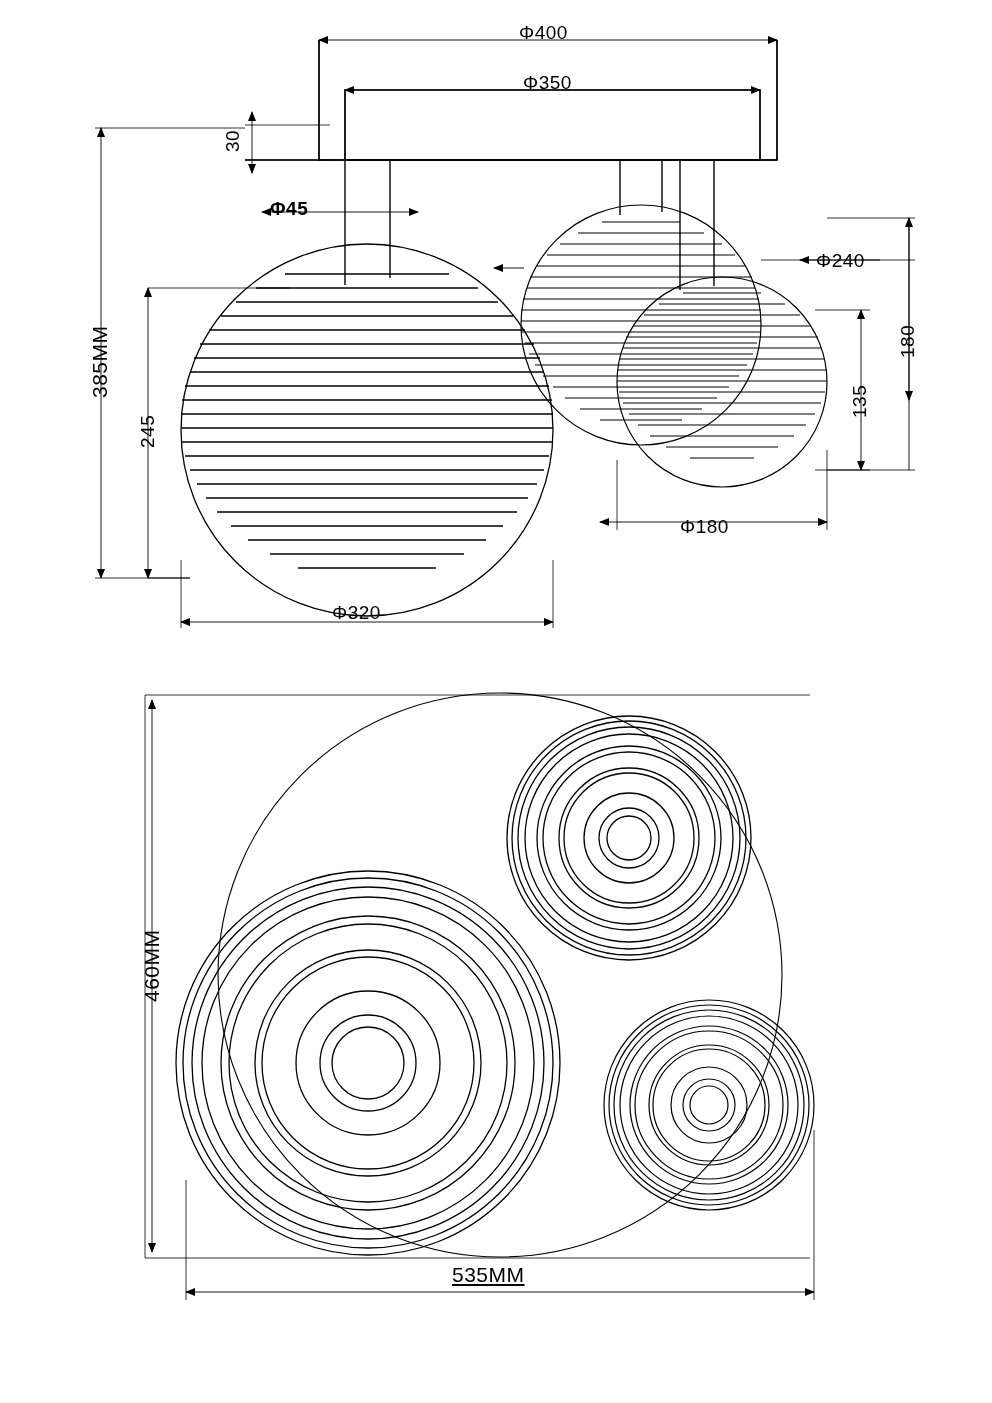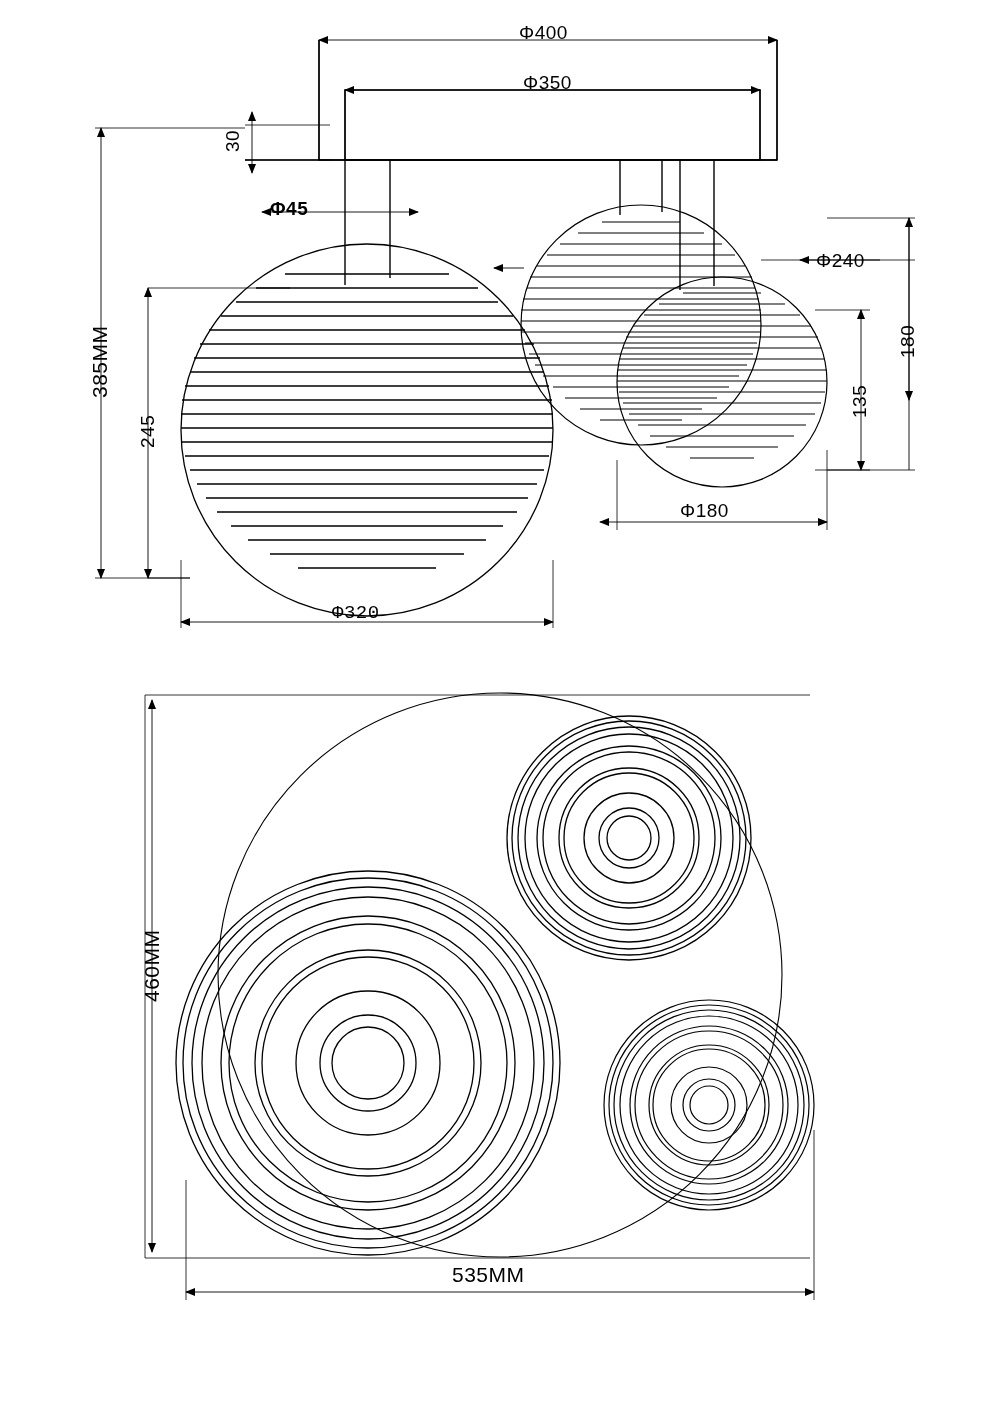--- a/index.html
+++ b/index.html
@@ -258,23 +258,23 @@
   </svg>
 
   <div class="dimtext" style="left:519px; top:22px;">Φ400</div>
   <div class="dimtext" style="left:523px; top:72px;">Φ350</div>
   <div class="dimtext vert" style="left:222px; top:152px;">30</div>
   <div class="dimtext" style="left:270px; top:198px;font-weight:bold;">Φ45</div>
 
   <div class="dimtext vert label-big" style="left:88px; top:398px;">385MM</div>
   <div class="dimtext vert" style="left:137px; top:448px;">245</div>
 
-  <div class="dimtext" style="left:332px; top:602px;font-family:Liberation Mono, monospace;">Φ320</div>
+  <div class="dimtext" style="left:332px; top:602px;">Φ320</div>
   <div class="dimtext" style="left:816px; top:250px;">Φ240</div>
-  <div class="dimtext" style="left:680px; top:500px;">Φ180</div>
+  <div class="dimtext" style="left:680px; top:516px;">Φ180</div>
 
   <div class="dimtext vert" style="left:897px; top:358px;">180</div>
   <div class="dimtext vert" style="left:849px; top:418px;">135</div>
 
   <div class="dimtext vert label-big" style="left:140px; top:1002px;">460MM</div>
-  <div class="dimtext label-big" style="left:452px; top:1263px;">535MM</div>
+  <div class="dimtext label-big" style="left:452px; top:1263px;text-decoration:underline;">535MM</div>
 
 </div>
 
 </body></html>

